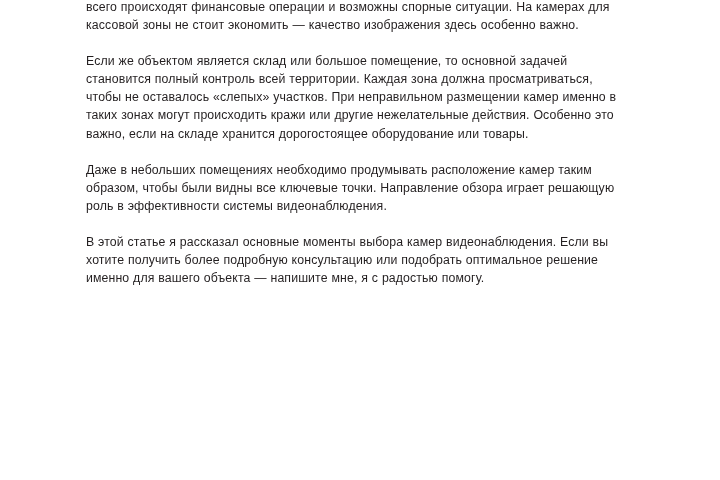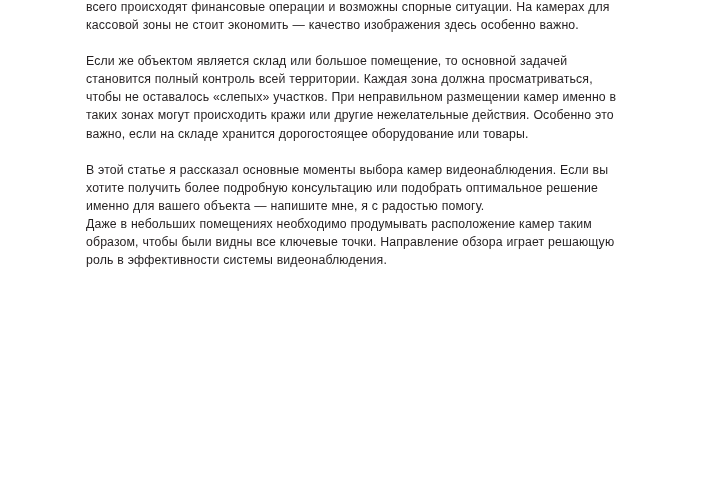--- a/index.html
+++ b/index.html
@@ -42,16 +42,16 @@
     margin-bottom: 0;
   }
 </style>
 </head>
 <body>
 
 <div class="page">
   <div class="article">
     <p class="para first">всего происходят финансовые операции и возможны спорные ситуации. На камерах для кассовой зоны не стоит экономить — качество изображения здесь особенно важно.</p>
     <p class="para">Если же объектом является склад или большое помещение, то основной задачей становится полный контроль всей территории. Каждая зона должна просматриваться, чтобы не оставалось «слепых» участков. При неправильном размещении камер именно в таких зонах могут происходить кражи или другие нежелательные действия. Особенно это важно, если на складе хранится дорогостоящее оборудование или товары.</p>
+    <p class="para">Даже в небольших помещениях необходимо продумывать расположение камер таким образом, чтобы были видны все ключевые точки. Направление обзора играет решающую роль в эффективности системы видеонаблюдения.</p>
     <p class="para tail">В этой статье я рассказал основные моменты выбора камер видеонаблюдения. Если вы хотите получить более подробную консультацию или подобрать оптимальное решение именно для вашего объекта — напишите мне, я с радостью помогу.</p>
-    <p class="para">Даже в небольших помещениях необходимо продумывать расположение камер таким образом, чтобы были видны все ключевые точки. Направление обзора играет решающую роль в эффективности системы видеонаблюдения.</p>
   </div>
 </div>
 
 </body></html>

